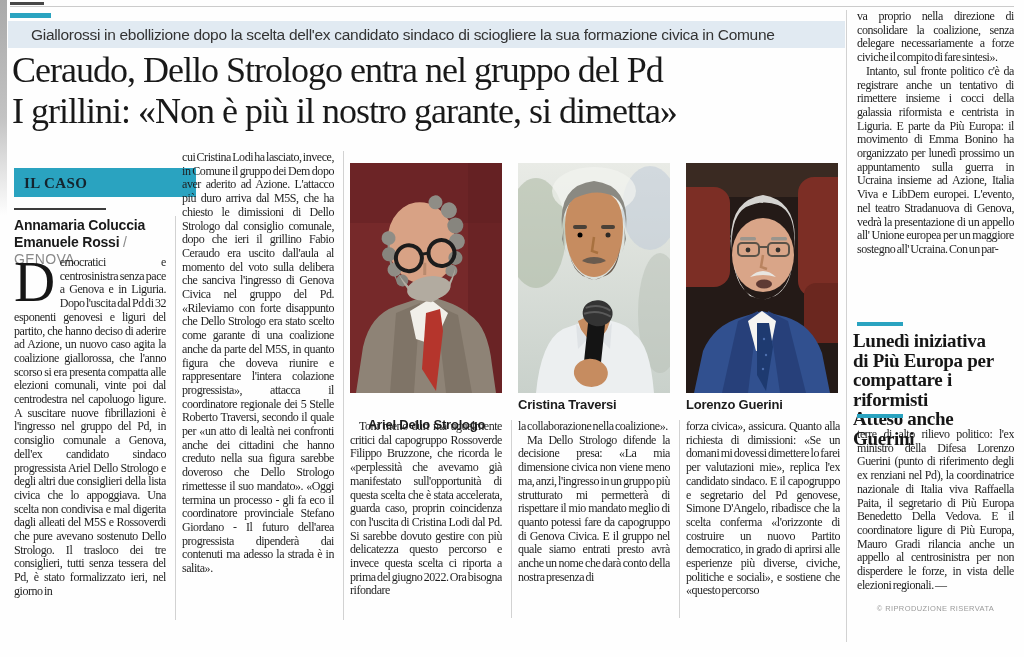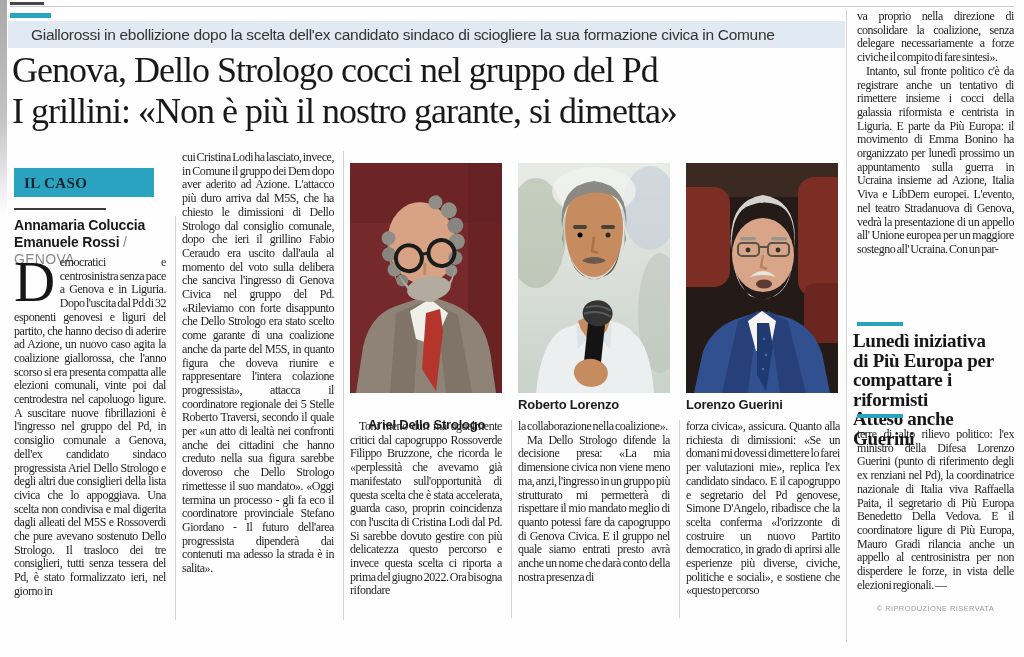--- a/index.html
+++ b/index.html
@@ -19,21 +19,21 @@
   
   #kicker{left:8px;top:21px;width:837px;height:27px;background:#e1eaf2;
     font-family:"Liberation Sans",sans-serif;font-size:15.5px;letter-spacing:-0.3px;
     color:#333;line-height:27px;padding-left:23px;box-sizing:border-box;white-space:nowrap;overflow:hidden;}
 
   
   #headline{left:12px;top:50px;width:832px;font-size:36px;line-height:41px;
     letter-spacing:-1px;color:#191919;}
 
   
-  #section-box{left:14px;top:168px;width:140px;height:29px;background:#2aa3c0;
+  #section-box{left:14px;top:168px;width:182px;height:29px;background:#2aa3c0;
     box-sizing:border-box;padding:6px 0 0 10px;}
   #section-box span{font-family:"Liberation Serif",serif;font-weight:bold;font-size:15px;
     letter-spacing:0.4px;color:#14242e;}
 
   
   #byline-rule{left:14px;top:208px;width:92px;height:2px;background:#3c3c3c;}
   #byline{left:14px;top:217px;width:160px;font-family:"Liberation Sans",sans-serif;
     font-size:14px;font-weight:bold;line-height:17px;color:#1a1a1a;letter-spacing:-0.2px;}
   #byline .loc{font-weight:normal;font-size:14px;color:#8a8a8a;letter-spacing:0.3px;}
 
@@ -82,21 +82,21 @@
   <div class="abs" id="page-edge"></div>
   <div class="abs" id="top-dark-tick"></div>
   <div class="abs" id="top-rule"></div>
   <div class="abs" id="cyan-tick"></div>
 
   <div class="abs" id="kicker">
     <span>Giallorossi in ebollizione dopo la scelta dell'ex candidato sindaco di sciogliere la sua formazione civica in Comune</span>
   </div>
 
   <div class="abs" id="headline">
-    <div>Genova, Dello Strologo cocci nel gruppo del Pd</div>
+    <div>Ceraudo, Dello Strologo entra nel gruppo del Pd</div>
     <div>I grillini: «Non è più il nostro garante, si dimetta»</div>
   </div>
 
   <div class="abs" id="section-box">
     <span>IL CASO</span>
   </div>
   <div class="abs" id="byline-rule"></div>
   <div class="abs" id="byline">
     <div>Annamaria Coluccia</div>
     <div><span>Emanuele Rossi</span> <span class="loc">/ GENOVA</span></div>
@@ -222,21 +222,21 @@
       <circle cx="62" cy="87" r="2.4" fill="#33302c"></circle>
         <circle cx="92" cy="87" r="2.4" fill="#33302c"></circle>
       <path d="M77,92 L75,104 L81,106" stroke="#b9835f" stroke-width="2.5" fill="none"></path>
       <path d="M48,102 Q52,132 77,137 Q102,132 106,102 Q104,124 89,133 L77,137 L64,133 Q52,122 48,102 Z" fill="#e8e6e1"></path>
       <path d="M64,114 Q77,110 90,114 Q84,108 77,108 Q70,108 64,114 Z" fill="#e8e6e1"></path>
       <ellipse cx="78" cy="121" rx="8" ry="4.5" fill="#5e3a34"></ellipse>
     </svg>
   </div>
 
   <div class="abs caption" id="cap1">Ariel Dello Strologo</div>
-  <div class="abs caption" id="cap2">Roberto Lorenzo</div>
+  <div class="abs caption" id="cap2">Cristina Traversi</div>
   <div class="abs caption" id="cap3">Lorenzo Guerini</div>
 
   <div class="abs btxt" id="rc-top">
     <div>va proprio nella direzione di consolidare la coalizione, senza delegare necessariamente a forze civiche il compito di fare sintesi».</div>
     <div class="ind">Intanto, sul fronte politico c'è da registrare anche un tentativo di rimettere insieme i cocci della galassia riformista e centrista in Liguria. E parte da Più Europa: il movimento di Emma Bonino ha organizzato per lunedì prossimo un appuntamento sulla guerra in Ucraina insieme ad Azione, Italia Viva e LibDem europei. L'evento, nel teatro Stradanuova di Genova, vedrà la presentazione di un appello all' Unione europea per un maggiore sostegno all' Ucraina. Con un par-</div>
   </div>
   <div class="abs cyanbar" id="rc-bar1"></div>
   <div class="abs" id="rc-subhead">
     <div>Lunedì iniziativa</div>
     <div>di Più Europa per</div>

